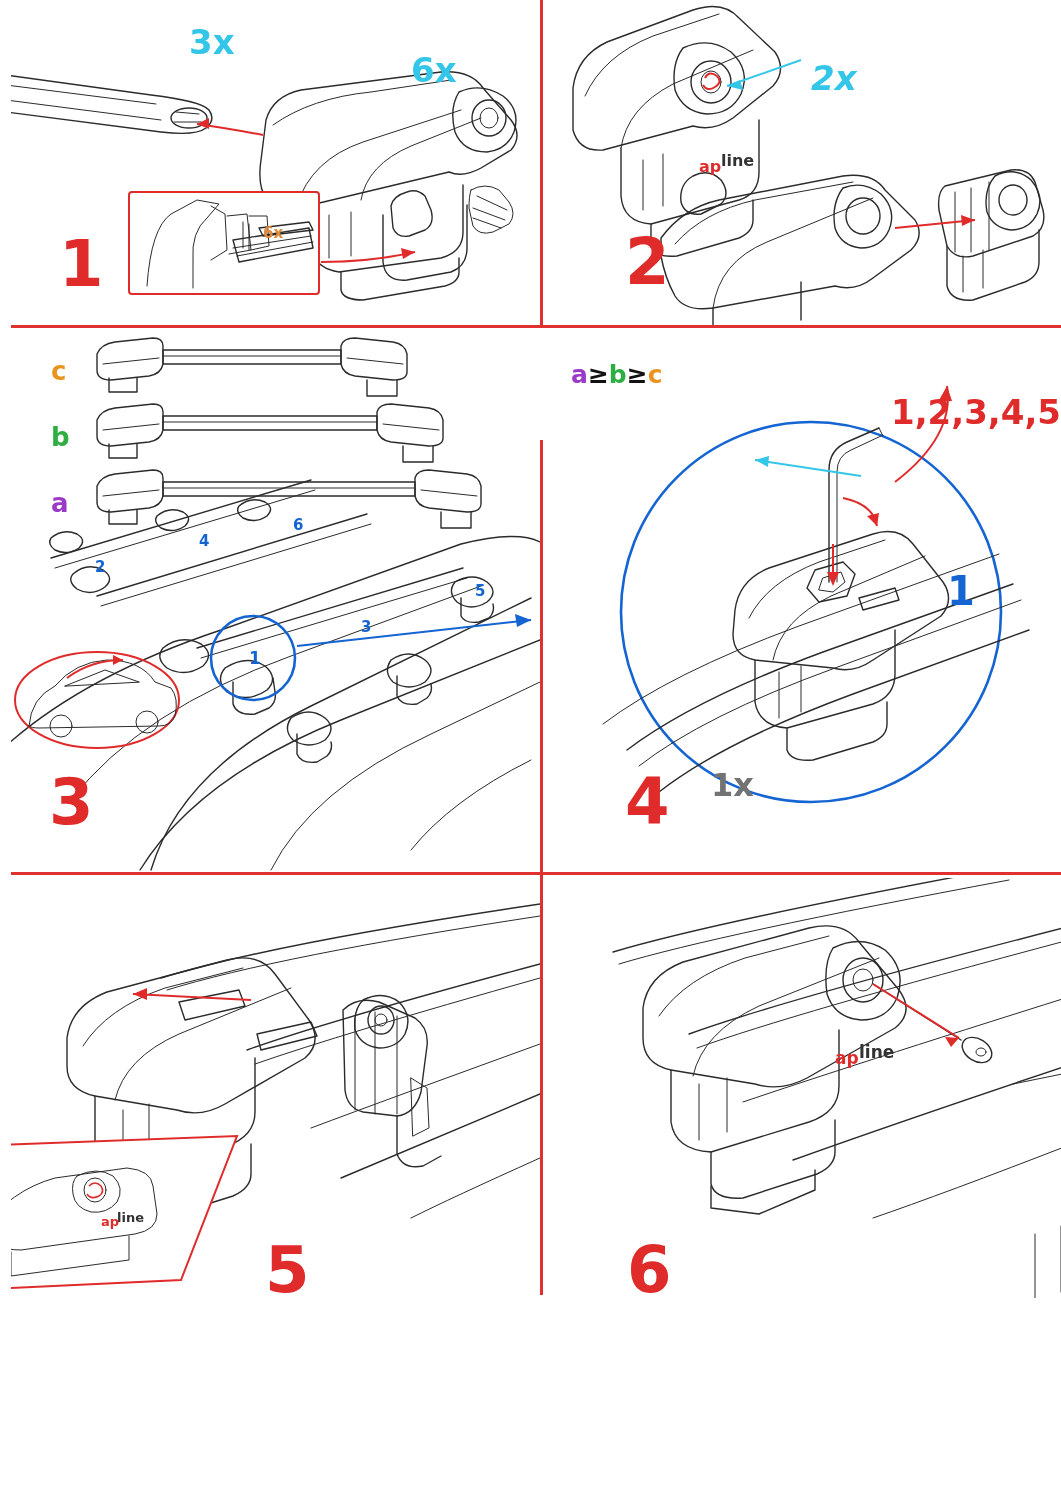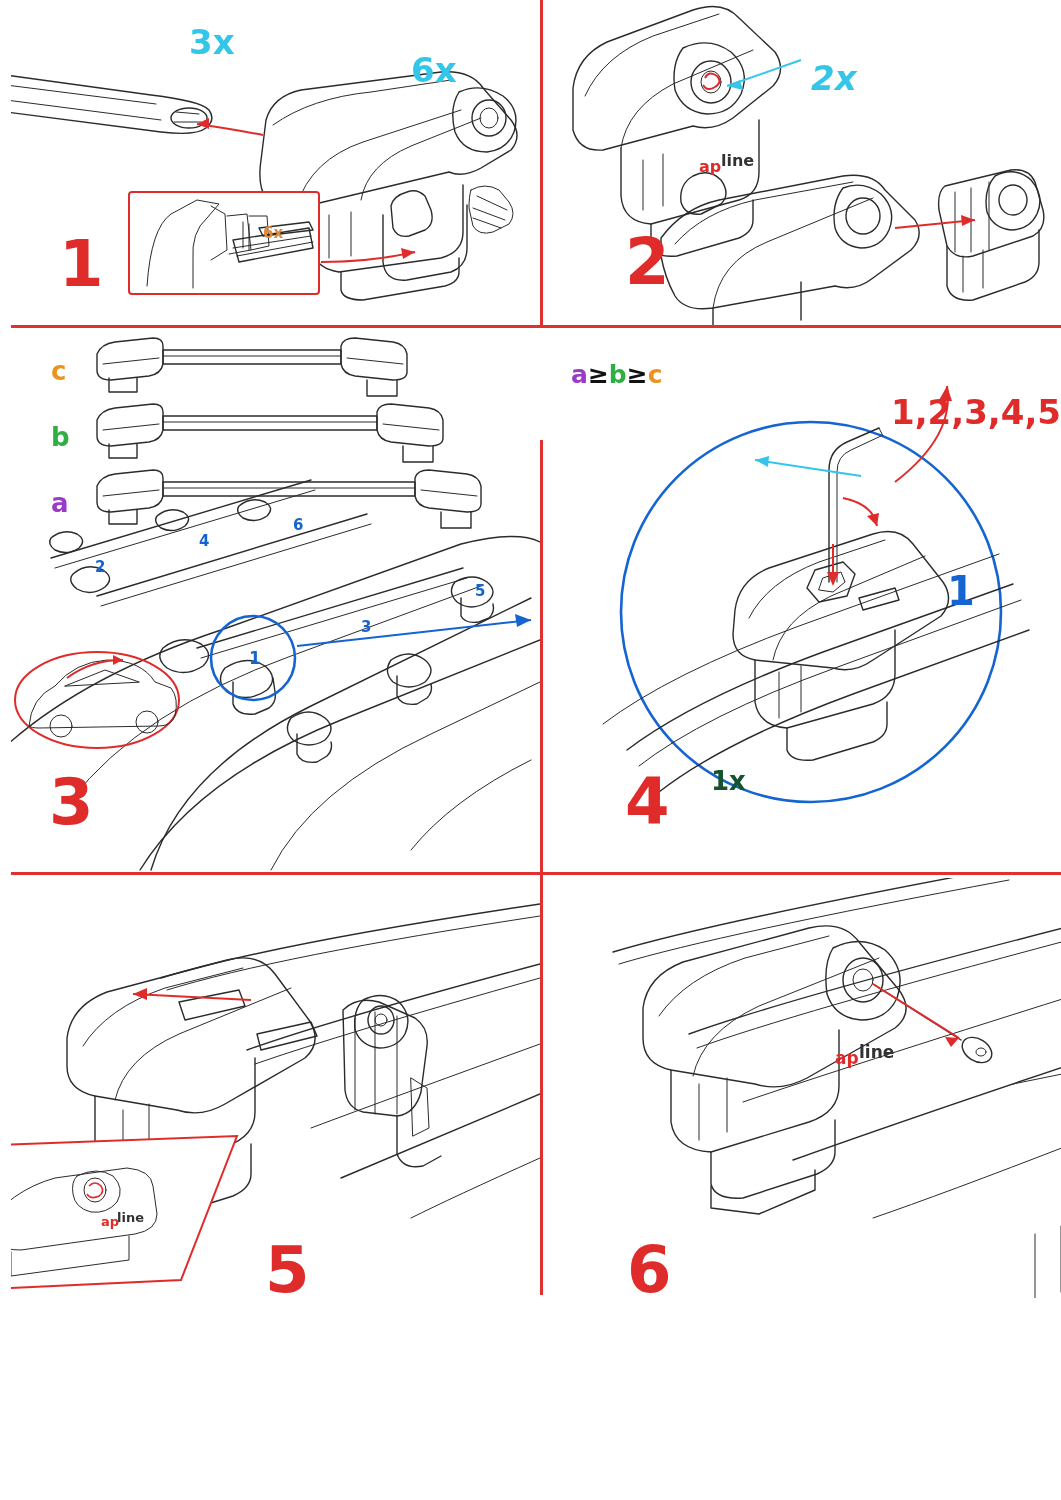--- a/index.html
+++ b/index.html
@@ -281,21 +281,21 @@
 
       <path class="redln" d="M300 168 q30 6 34 28" stroke-width="2.4"></path>
       <path fill="#e02b2b" d="M334 196 l-10 -10 l12 -3 z"></path>
 
       <path class="redln" d="M352 152 Q412 106 404 56" stroke-width="3.4"></path>
       <path fill="#e02b2b" d="M404 56 l-9 16 l14 -1 z"></path>
 
       <path class="cyanln" d="M212 130 L318 146"></path>
       <path fill="#33c6e8" d="M212 130 l14 -4 l-1 11 z"></path>
     </svg>
-    <div class="qty" style="left:168px;top:436px;color:#14532d;font-size:26px;">1x</div>
+    <div class="qty" style="left:168px;top:436px;color:#737373;font-size:32px;">1x</div>
     <div style="position:absolute;left:348px;top:62px;font-size:34px;font-weight:700;color:#e02b2b;font-family:'DejaVu Sans',sans-serif;">1,2,3,4,5,6</div>
     <div style="position:absolute;left:404px;top:238px;font-size:40px;font-weight:700;color:#1464d2;font-family:'DejaVu Sans',sans-serif;">1</div>
     <div class="step-num" style="left:82px;top:440px;">4</div>
   </div>
 
   <div style="position:absolute;left:0;top:878px;width:529px;height:420px;">
     <svg width="529" height="420" viewBox="0 0 529 420">
 
       <path class="ln" d="M150 100 Q260 66 529 26"></path>
       <path class="ln2" d="M156 112 Q266 78 529 38"></path>

